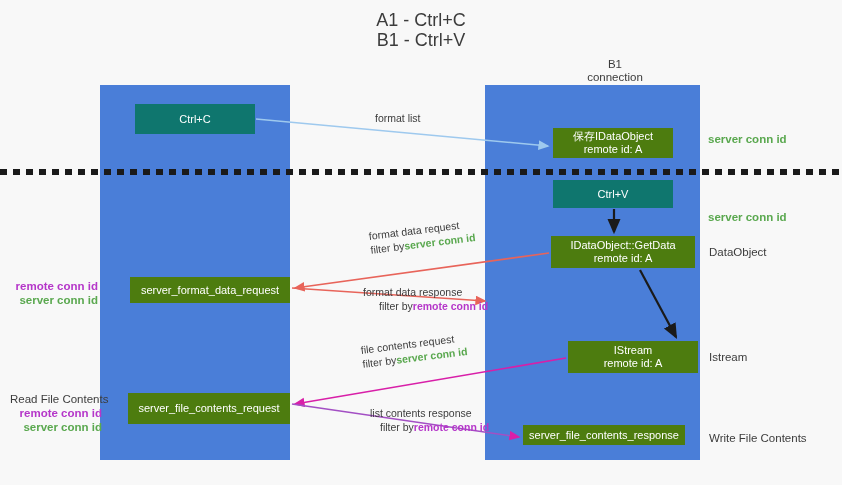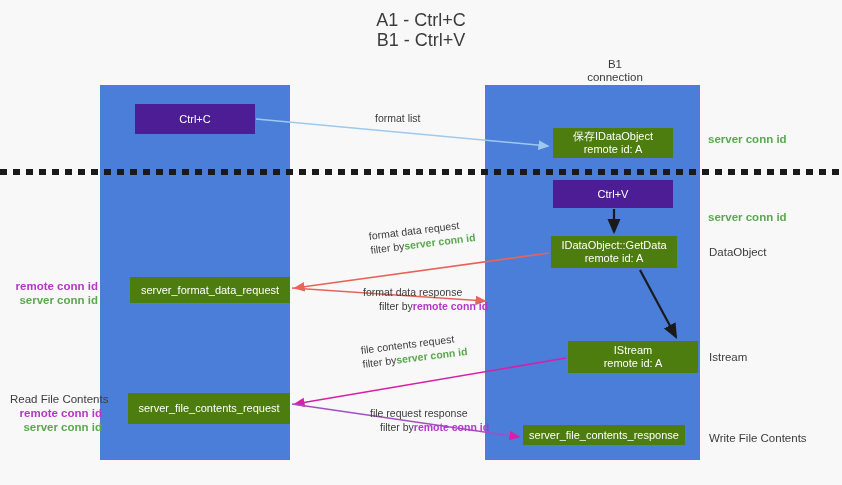--- a/index.html
+++ b/index.html
@@ -31,28 +31,28 @@
   .dashed{
     position:absolute;left:0;top:169px;width:842px;height:6px;
     background-image:repeating-linear-gradient(to right,#1a1a1a 0px,#1a1a1a 7px,rgba(0,0,0,0) 7px,rgba(0,0,0,0) 13px);
   }
 
   .node{
     position:absolute;box-sizing:border-box;
     display:flex;flex-direction:column;align-items:center;justify-content:center;
     color:#ffffff;font-size:11px;line-height:13px;text-align:center;
   }
-  .node.green{background:#4c1d95;}
+  .node.green{background:#0f766e;}
   .node.orange{background:#4d7c0f;}
   .node .l2{display:block;}
 
   #n-ctrlc{left:135px;top:104px;width:120px;height:30px;}
   #n-save{left:553px;top:128px;width:120px;height:30px;}
   #n-ctrlv{left:553px;top:180px;width:120px;height:28px;}
-  #n-getdata{left:551px;top:236px;width:126px;height:32px;}
+  #n-getdata{left:551px;top:236px;width:144px;height:32px;}
   #n-fmtreq{left:130px;top:277px;width:160px;height:26px;}
   #n-fmtres{left:489px;top:288px;width:158px;height:26px;}
   #n-istream{left:568px;top:341px;width:130px;height:32px;}
   #n-filereq{left:128px;top:393px;width:162px;height:31px;}
   #n-fileres{left:523px;top:425px;width:162px;height:20px;}
 
   .side-label{
     position:absolute;font-size:11.5px;line-height:14px;white-space:nowrap;
   }
   .green-t{color:#5aa84f;font-weight:bold;}
@@ -192,21 +192,21 @@
   </div>
 
   <div class="edge-label" id="el-fcreq">
     <span class="ln">file contents request</span>
     <span class="ln">
       <span class="el-ind">filter by </span><span class="green-t">server conn id</span>
     </span>
   </div>
 
   <div class="edge-label" id="el-fcres">
-    <span class="ln">file request response</span>
+    <span class="ln">list contents response</span>
     <span class="ln ln2">
       <span class="el-ind">filter by </span><span class="purple-t">remote conn id</span>
     </span>
   </div>
 
   <div class="side-label green-t" id="lbl-srv1">server conn id</div>
   <div class="side-label green-t" id="lbl-srv2">server conn id</div>
   <div class="side-label plain-t" id="lbl-dataobject">DataObject</div>
   <div class="side-label plain-t" id="lbl-istream">Istream</div>
   <div class="side-label plain-t" id="lbl-write">Write File Contents</div>

